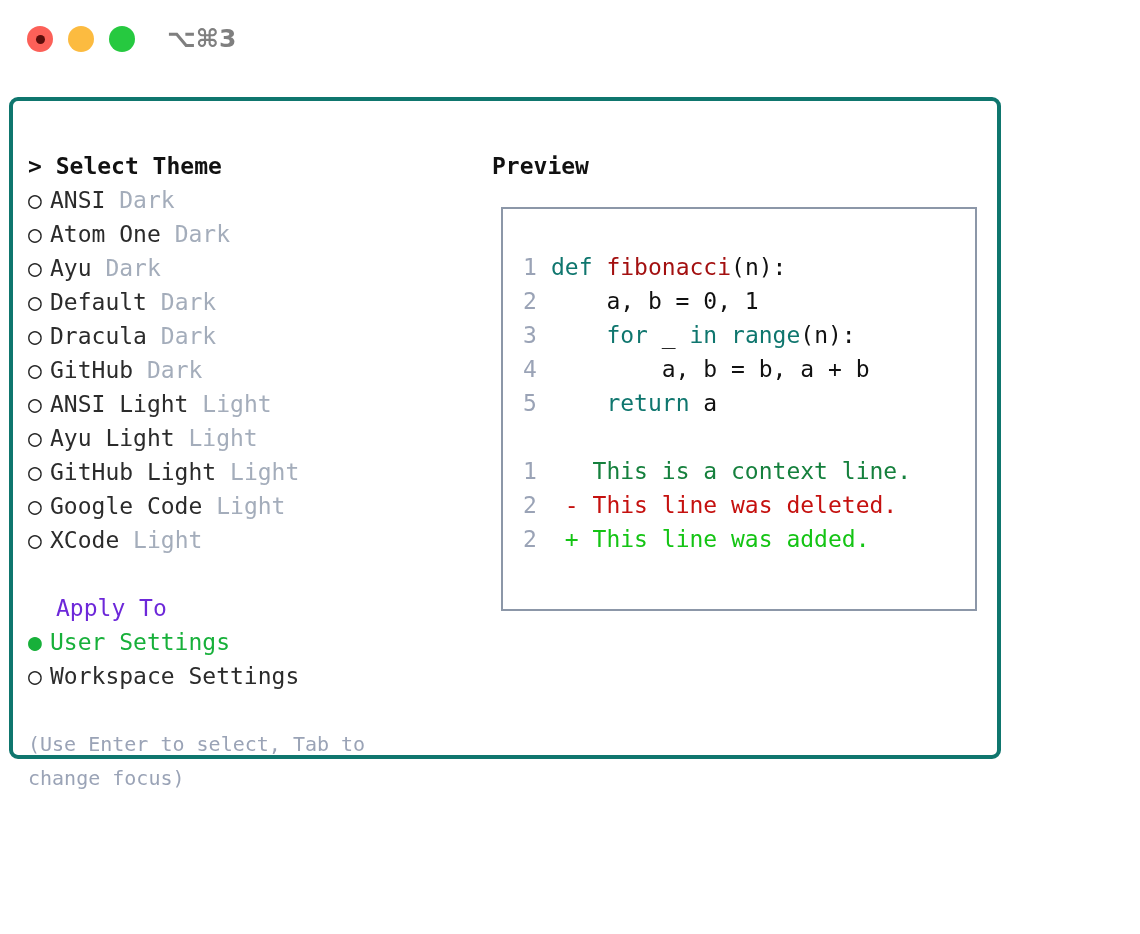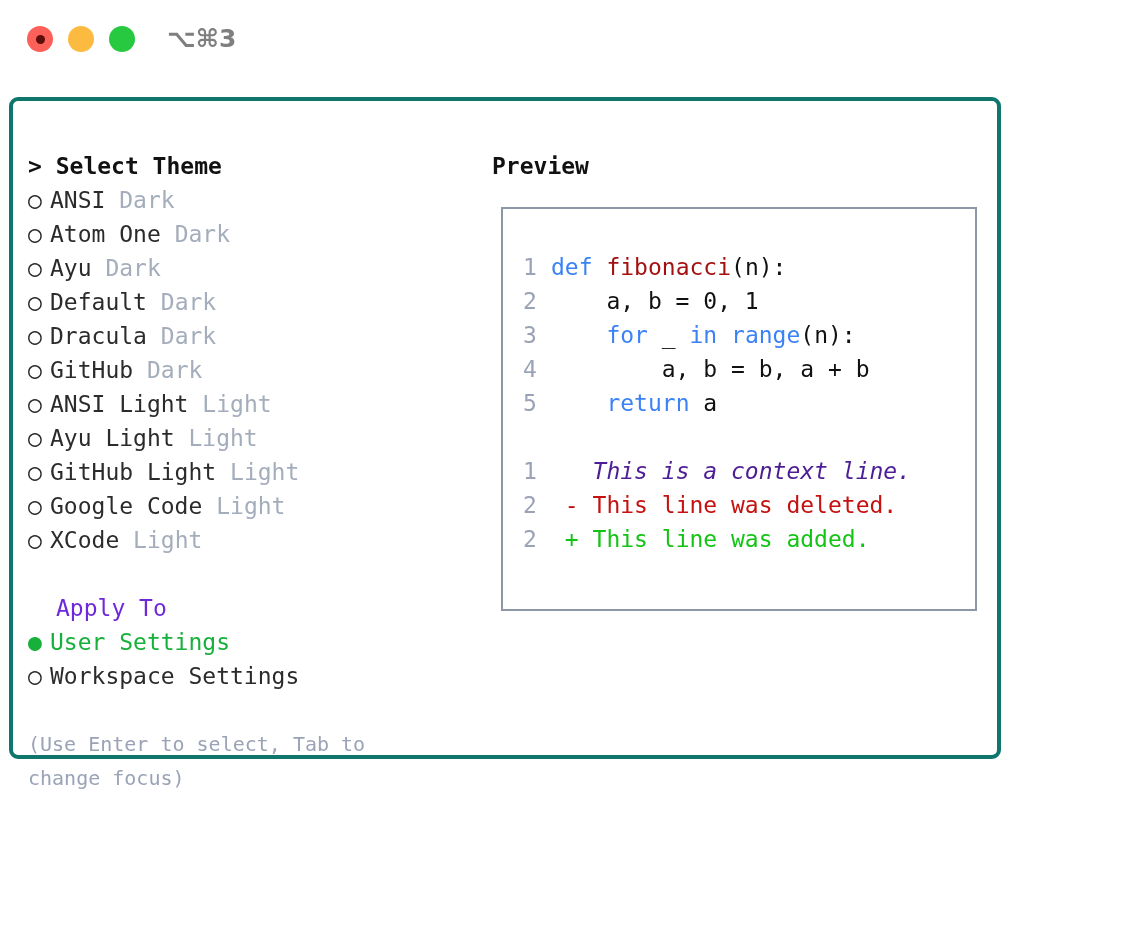--- a/index.html
+++ b/index.html
@@ -156,25 +156,25 @@
     line-height: 34px;
     white-space: pre;
     color: #111111;
   }
   .ln {
     display: inline-block;
     width: 28px;
     color: #9aa3b6;
     text-align: left;
   }
-  .kw  { color: #3b82f6; }
+  .kw  { color: #0f766e; }
   .fn  { color: #a31010; }
   .plain { color: #111111; }
 
-  .diff-ctx { color: #4c1d95; font-style: italic; }
+  .diff-ctx { color: #15803d; }
   .diff-del { color: #c5110f; }
   .diff-add { color: #14c414; }
 
   .blank-line { height: 34px; }
 </style>
 </head>
 <body>
 
 <div id="app-window">
 

